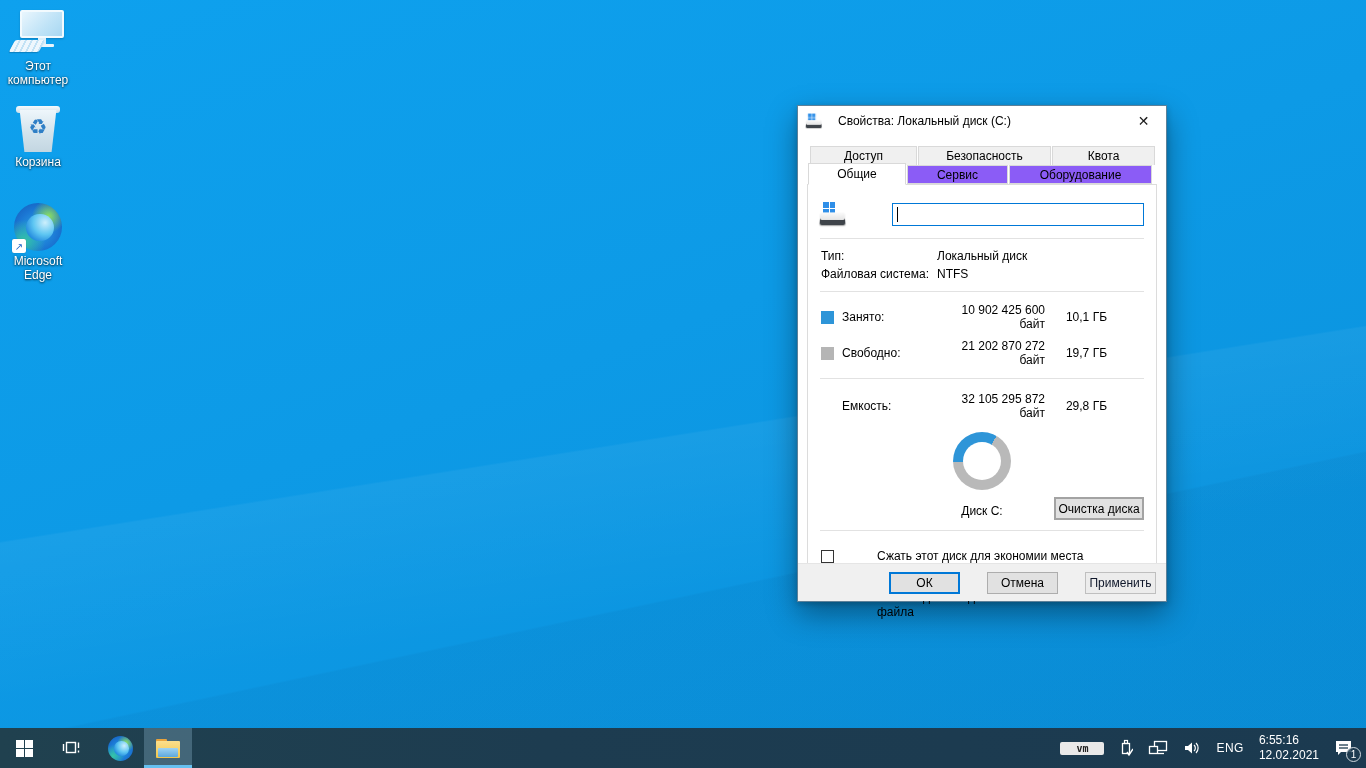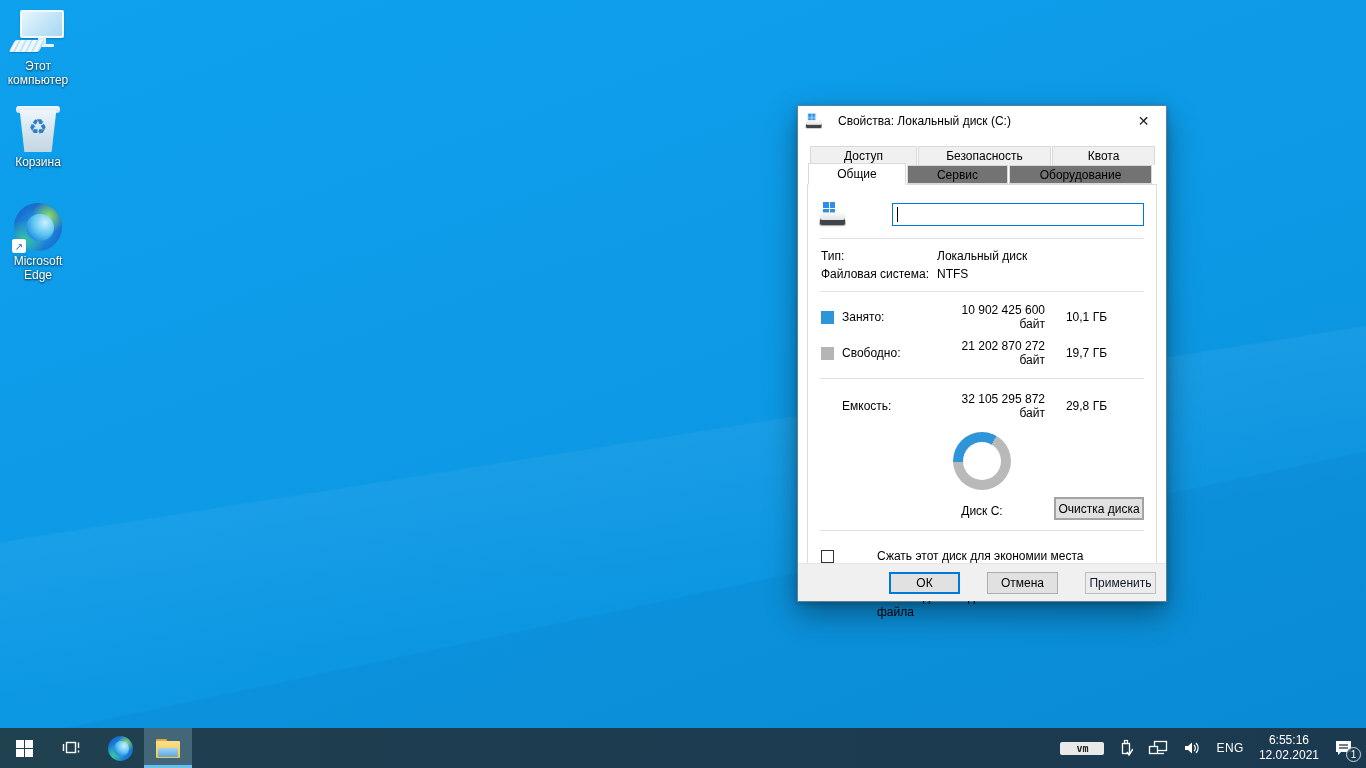--- a/index.html
+++ b/index.html
@@ -75,21 +75,21 @@
     border-radius:2px; box-shadow:inset 0 -5px 0 #3f444a, 0 1px 1px rgba(0,0,0,.3);
     transform:perspective(40px) rotateX(14deg); }
   .drive.small { transform:scale(.62); transform-origin:left center; }
 
   
   .tabwrap { position:relative; margin:10px 9px 0 9px; height:38px; }
   .tabs-back { position:absolute; top:0; left:3px; display:flex; }
   .tabs-back .tab { height:19px; line-height:18px; text-align:center; background:#f0f0f0;
     border:1px solid #d9d9d9; border-bottom:none; margin-right:1px; }
   .tabs-front { position:absolute; top:16px; left:1px; right:0; display:flex; align-items:flex-end; height:22px; }
-  .tabs-front .tab { height:19px; line-height:18px; text-align:center; background:#737373;
+  .tabs-front .tab { height:19px; line-height:18px; text-align:center; background:#8b5cf6;
     border:1px solid #d9d9d9; margin-right:1px; }
   .tabs-front .tab.active { height:22px; line-height:21px; background:#fff;
     border:1px solid #d9d9d9; border-bottom:1px solid #fff; position:relative; z-index:3; margin-bottom:-1px; }
 
   
   .page { position:relative; margin:0 9px; height:383px; background:#fff;
     border:1px solid #dcdcdc; padding:12px 12px 0 12px; }
   .sep { border:none; border-top:1px solid #e2e2e2; margin:7px 0; }
 
   .iconrow { display:flex; align-items:center; height:34px; }
@@ -146,21 +146,21 @@
   .folder .bodyy { position:absolute; top:2px; left:0; width:24px; height:17px;
     background:linear-gradient(180deg,#fbdf8d,#f3c64a); border-radius:1px; }
   .folder .front { position:absolute; bottom:1px; left:2px; width:20px; height:9px;
     background:linear-gradient(180deg,#9fd3f2,#5da8dc); border-radius:1px; }
 
   .tray { margin-left:auto; display:flex; align-items:center; gap:15px; padding-right:12px; }
   .tray-ico { display:flex; align-items:center; justify-content:center; cursor:pointer; }
   .vm-badge { background:#e9e9e9; color:#222; font-weight:bold; font-size:10px;
     padding:1px 16px; border-radius:2px; font-family:"DejaVu Sans Mono",monospace; }
   .lang { letter-spacing:.5px; cursor:pointer; }
-  .clock { text-align:center; line-height:15px; cursor:pointer; }
+  .clock { line-height:15px; cursor:pointer; }
   .notif { position:relative; cursor:pointer; }
   .notif .badge { position:absolute; right:-7px; bottom:-5px; width:15px; height:15px;
     border:1px solid #cfd8de; border-radius:50%; background:rgba(29,60,80,.85);
     font-size:10px; display:flex; align-items:center; justify-content:center; color:#fff; }
 </style>
 </head>
 <body>
 
 <div class="desktop">
 

